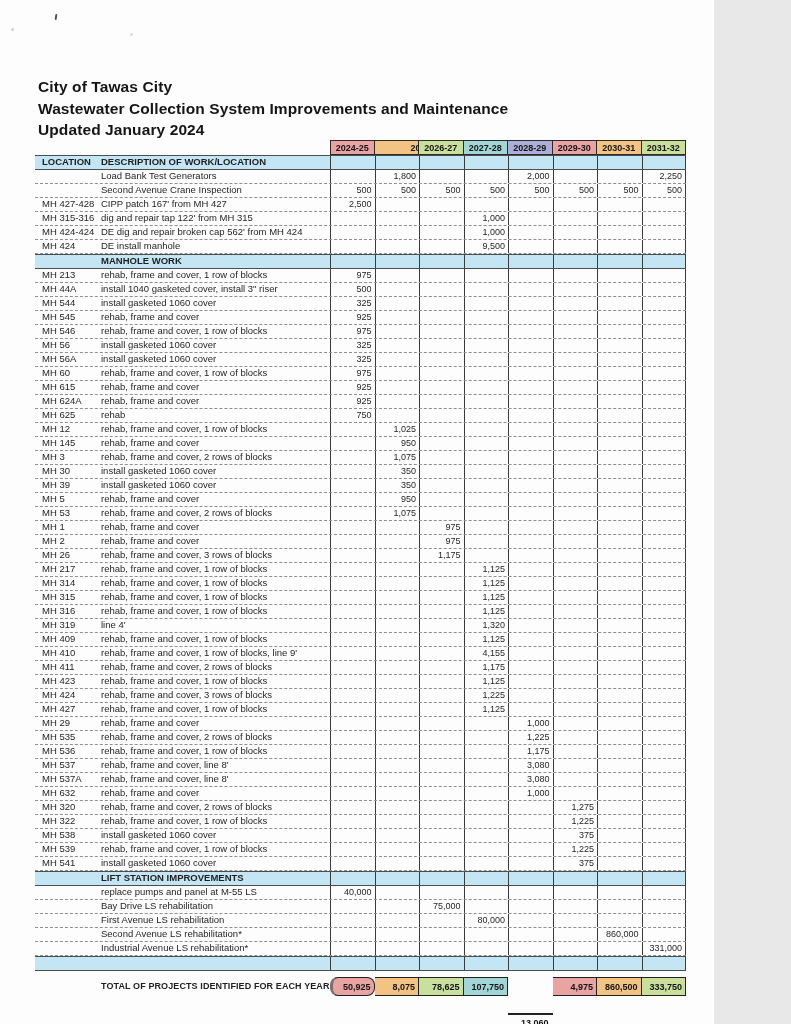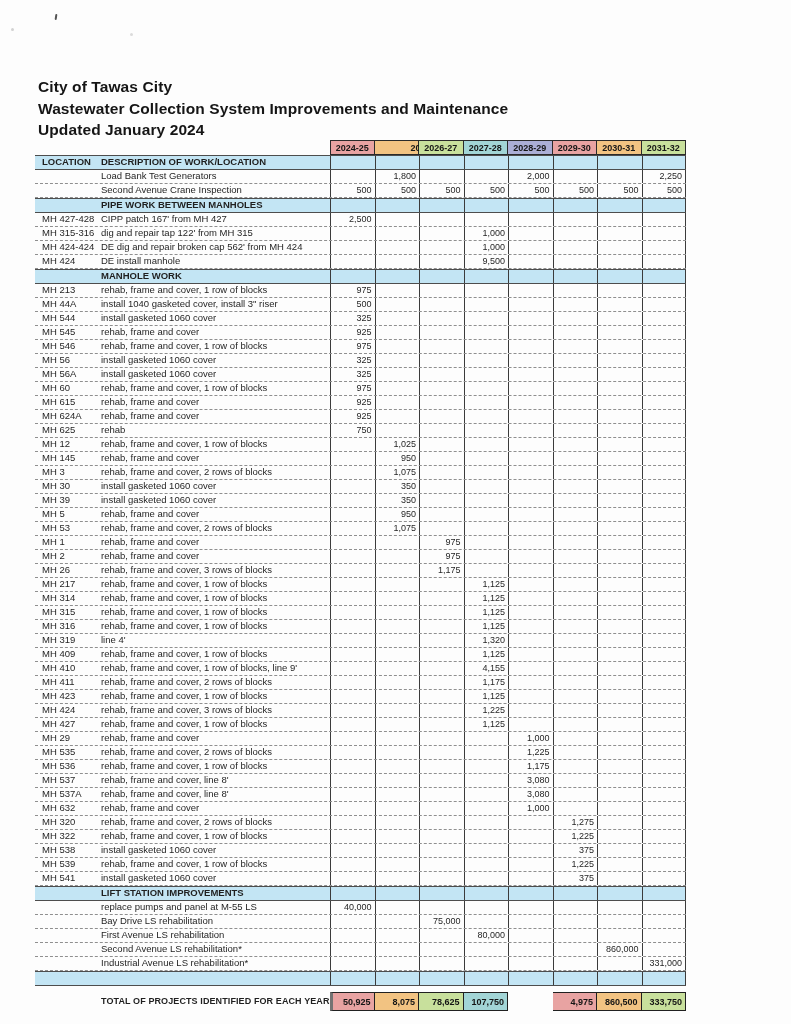--- a/index.html
+++ b/index.html
@@ -1,18 +1,18 @@
 <!DOCTYPE html>
 <html><head>
 <meta charset="utf-8">
 <style>
   html,body{margin:0;padding:0;background:#e8e8e8;}
   #page{
     position:relative;
-    width:791px;height:1024px;
+    width:714px;height:1024px;
     background:#fdfdfd;
     font-family:"Liberation Sans", sans-serif;
     color:#1f1f1f;
     overflow:hidden;
   }
   
   .speck{position:absolute;background:#555;border-radius:50%;}
   #speck1{left:55px;top:14px;width:2px;height:6px;border-radius:2px;transform:rotate(8deg);}
   #speck2{left:11px;top:28px;width:3px;height:3px;opacity:.25;}
   #speck3{left:130px;top:33px;width:3px;height:3px;opacity:.2;}
@@ -46,21 +46,21 @@
 
   
   #total-row{display:flex;height:19px;line-height:18px;margin-top:6px;font-weight:bold;}
   .total-spacer{width:63px;}
   .total-label{box-sizing:border-box;width:232px;font-size:9px;padding-left:3px;letter-spacing:.1px;white-space:nowrap;}
   .tv{
     box-sizing:border-box;width:44.5px;
     border:1px solid #202020;border-left:none;
     text-align:right;padding-right:3px;font-size:9px;color:#141414;
   }
-  .tv.first{border-left:3px solid #737373;}
+  .tv.first{border-left:3px solid #737373;border-radius:8px;}
 </style>
 </head>
 <body>
 
 <div id="page">
   <div class="speck" id="speck1"></div>
   <div class="speck" id="speck2"></div>
   <div class="speck" id="speck3"></div>
 
   <div id="title-block">
@@ -110,32 +110,20 @@
           <div class="c desc">Second Avenue Crane Inspection</div>
           <div class="c val">500</div>
           <div class="c val">500</div>
           <div class="c val">500</div>
           <div class="c val">500</div>
           <div class="c val">500</div>
           <div class="c val">500</div>
           <div class="c val">500</div>
           <div class="c val last">500</div>
         </div>
-        <div class="row section">
-          <div class="c loc"></div>
-          <div class="c desc">PIPE WORK BETWEEN MANHOLES</div>
-          <div class="c val"></div>
-          <div class="c val"></div>
-          <div class="c val"></div>
-          <div class="c val"></div>
-          <div class="c val"></div>
-          <div class="c val"></div>
-          <div class="c val"></div>
-          <div class="c val last"></div>
-        </div>
         <div class="row data">
           <div class="c loc">MH 427-428</div>
           <div class="c desc">CIPP patch 167' from MH 427</div>
           <div class="c val">2,500</div>
           <div class="c val"></div>
           <div class="c val"></div>
           <div class="c val"></div>
           <div class="c val"></div>
           <div class="c val"></div>
           <div class="c val"></div>

